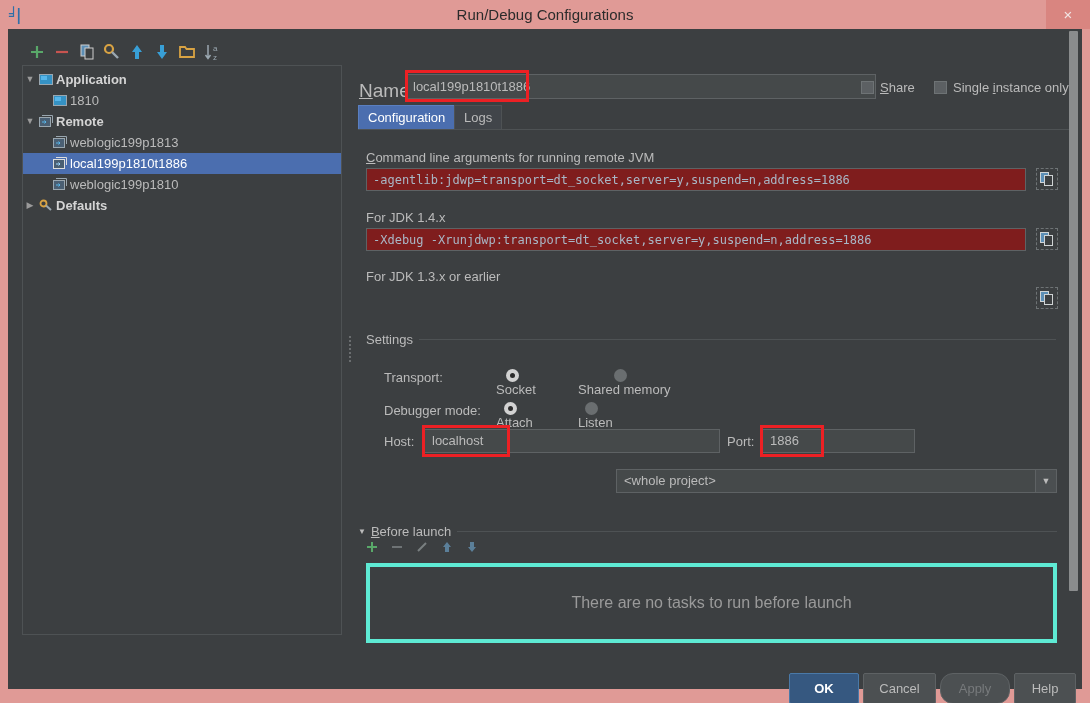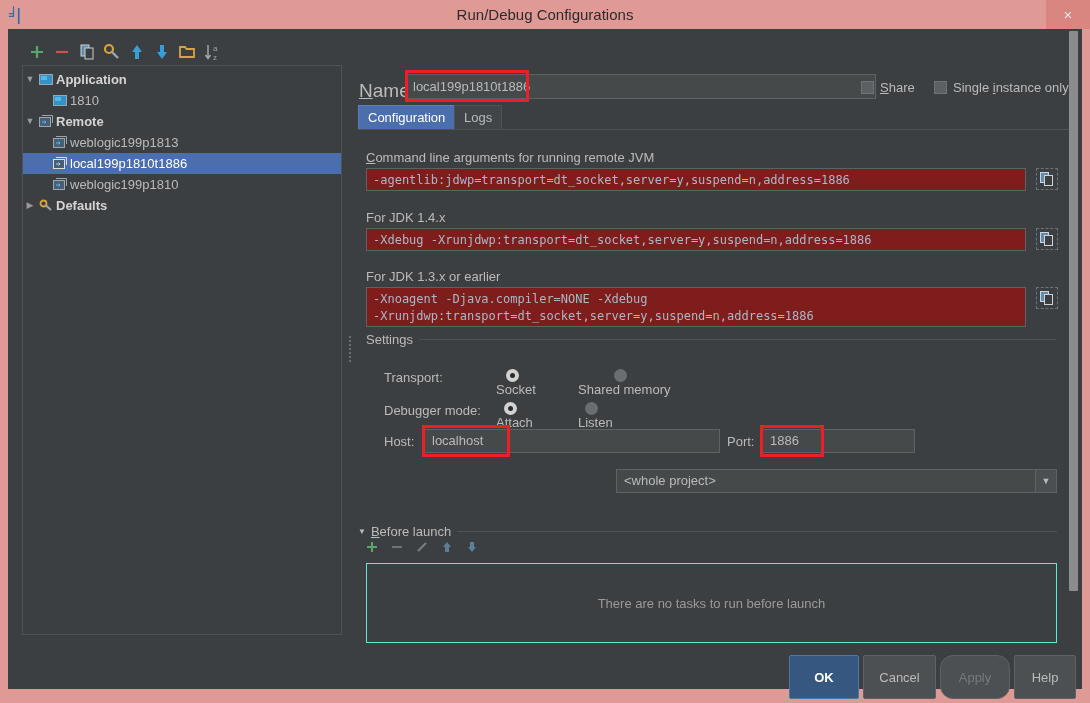--- a/index.html
+++ b/index.html
@@ -205,38 +205,38 @@
   }
   .bl-header u { text-decoration: underline; }
   .bl-arrow { font-size: 8px; margin-right: 5px; color: #bbbbbb; }
   .bl-toolbar { position: absolute; }
   .bl-ic {
     position: absolute; width: 20px; height: 20px; cursor: pointer;
     display: flex; align-items: center; justify-content: center;
   }
   .bl-list {
     position: absolute; background: #3c3f41;
-    border: 1px solid #5eead4;
+    border: 4px solid #5eead4;
     display: flex; align-items: center; justify-content: center;
-    font-size: 13px; color: #9a9a9a;
+    font-size: 16px; color: #9a9a9a;
   }
   
   .vscroll {
     position: absolute; right: 4px; top: 2px;
     width: 9px; height: 600px;
   }
   .vscroll .thumb {
     position: absolute; left: 0; top: 0;
     width: 9px; height: 560px;
     background: #8a8c8d; border-radius: 1px;
   }
   
   .btnbar { position: absolute; left: 0; top: 620px; width: 1074px; height: 40px; }
   .btn {
-    position: absolute; top: 6px; height: 44px;
+    position: absolute; top: 24px; height: 31px;
     background: #4c5052; border: 1px solid #5e6264;
     color: #bbbbbb; font-size: 13px;
     display: flex; align-items: center; justify-content: center;
     cursor: pointer; border-radius: 2px;
   }
   .btn.primary {
     background: #365880; border: 1px solid #4a79a8;
     color: #ffffff; font-weight: bold;
   }
   .btn.disabled { color: #777a7c; }
@@ -418,22 +418,20 @@
       <div class="fld-label" style="left:10px; top:173px;">For JDK 1.4.x</div>
       <div class="txtfield" style="left:10px; top:191px; width:660px; height:23px;">-Xdebug -Xrunjdwp:transport=dt_socket,server=y,suspend=n,address=1886</div>
       <div class="copybtn" style="left:680px; top:191px;">
         <svg width="14" height="14" viewBox="0 0 14 14">
             <rect x="0.5" y="0.5" width="8" height="10" fill="#5c8eb5" stroke="#cfd3d4" stroke-width="1"></rect>
             <rect x="4.5" y="3.5" width="8" height="10" fill="#3c3f41" stroke="#cfd3d4" stroke-width="1"></rect>
           </svg>
       </div>
 
       <div class="fld-label" style="left:10px; top:232px;">For JDK 1.3.x or earlier</div>
-      <div class="txtfield" style="left:10px; top:250px; width:660px; height:40px;">-Xnoagent -Djava.compiler=NONE -Xdebug
--Xrunjdwp:transport=dt_socket,server=y,suspend=n,address=1886</div>
       <div class="copybtn" style="left:680px; top:250px;">
         <svg width="14" height="14" viewBox="0 0 14 14">
             <rect x="0.5" y="0.5" width="8" height="10" fill="#5c8eb5" stroke="#cfd3d4" stroke-width="1"></rect>
             <rect x="4.5" y="3.5" width="8" height="10" fill="#3c3f41" stroke="#cfd3d4" stroke-width="1"></rect>
           </svg>
       </div>
 
       <div class="group-title" style="left:10px; top:295px;">Settings</div>
       <div class="group-line" style="left:55px; top:302px; width:645px;"></div>
 

